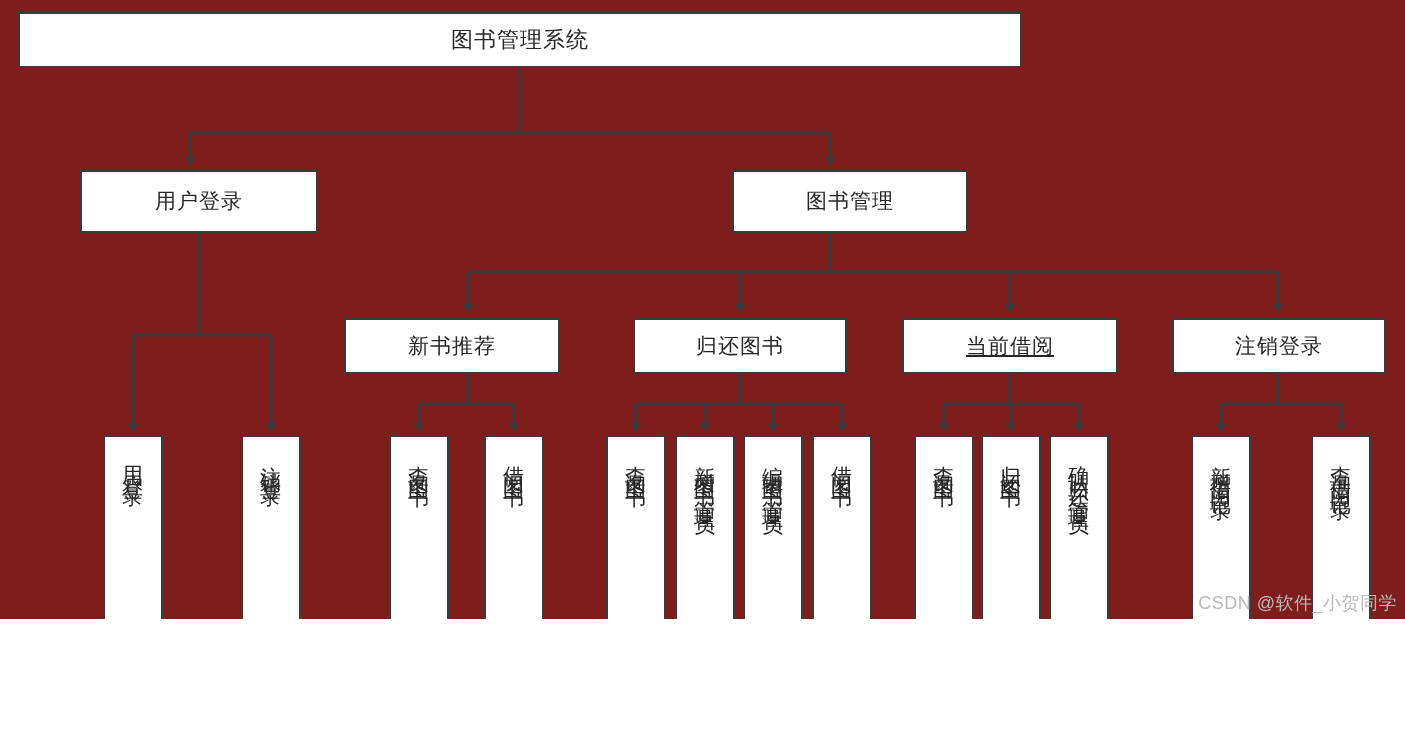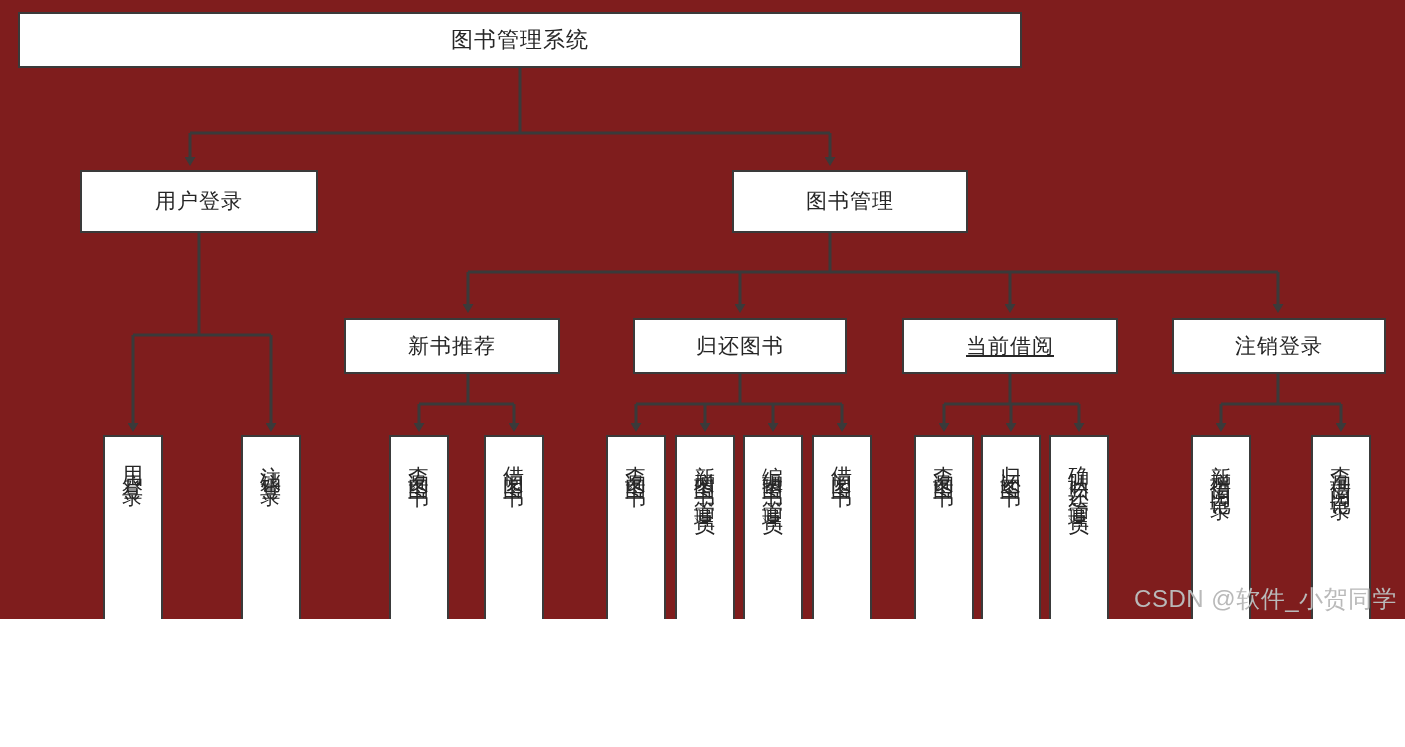--- a/index.html
+++ b/index.html
@@ -57,21 +57,21 @@
     font-size:21px;
     letter-spacing:7px;
     line-height:1.1;
     white-space:nowrap;
   }
   
   #watermark{
     position:absolute;
     right:8px;
     bottom:4px;
-    font-size:24px;
+    font-size:18px;
     color:#b9b9b9;
     letter-spacing:0.5px;
     z-index:3;
     white-space:nowrap;
   }
 </style>
 </head>
 <body>
 
 <div id="canvas">

